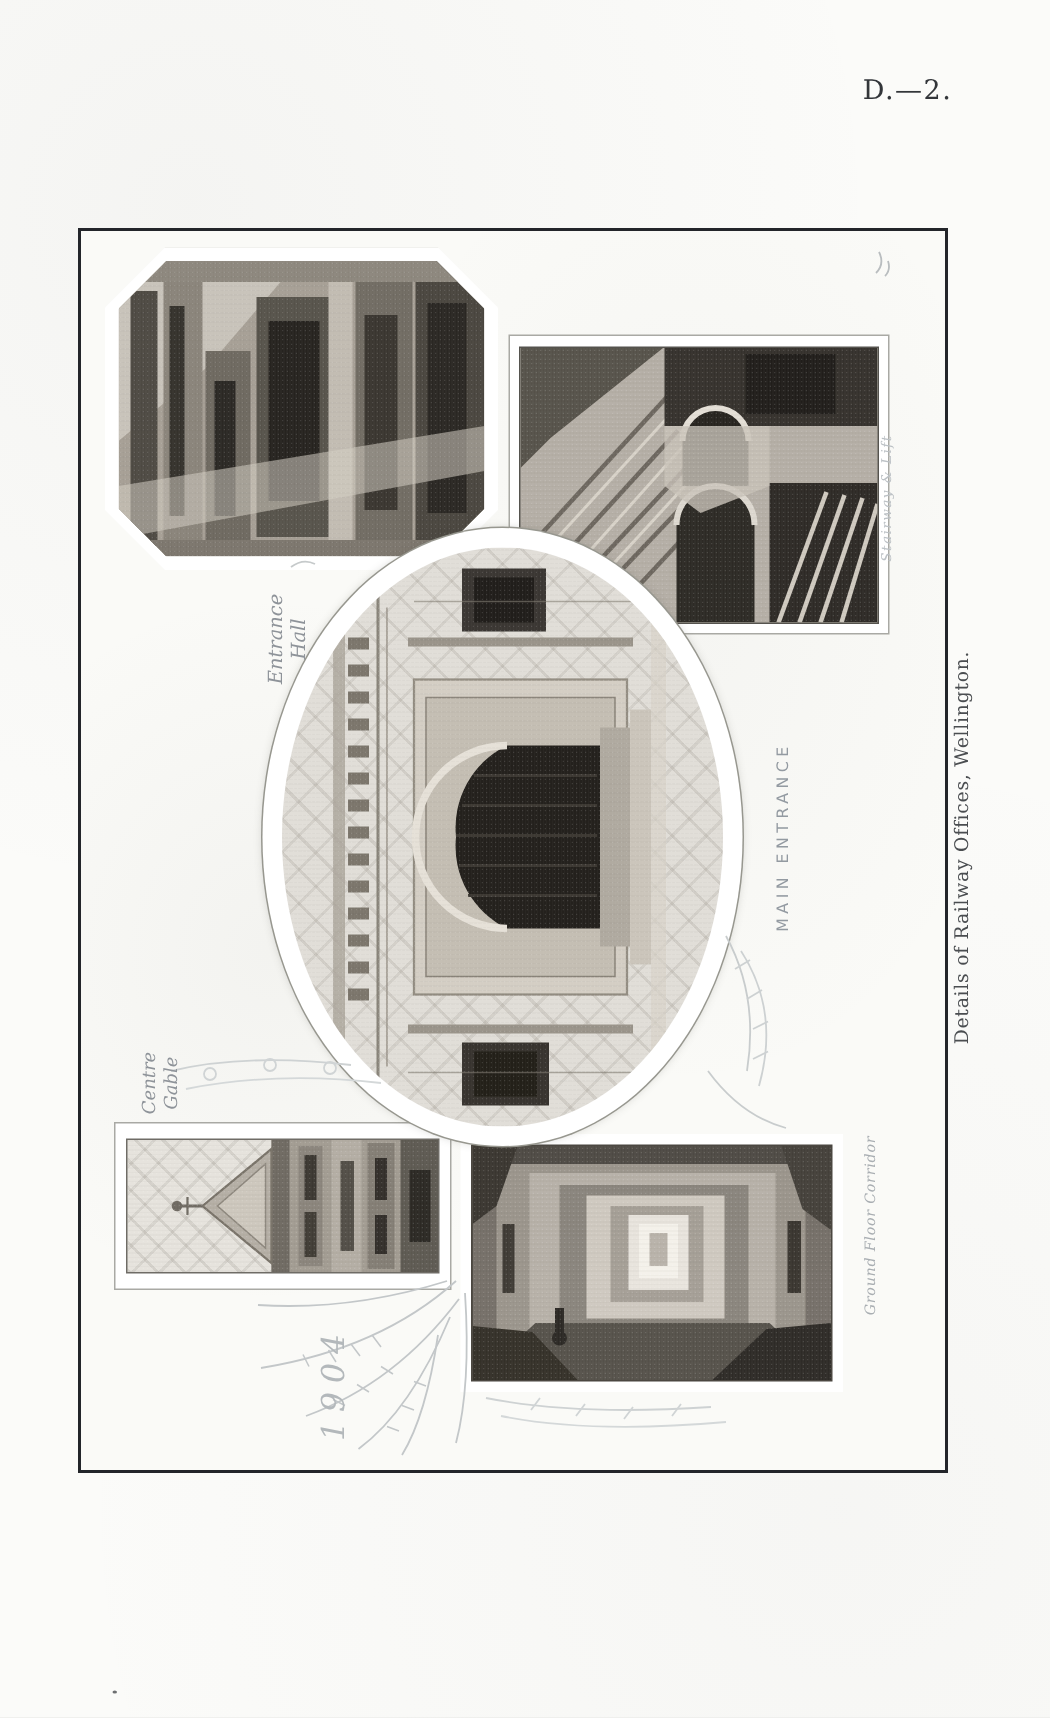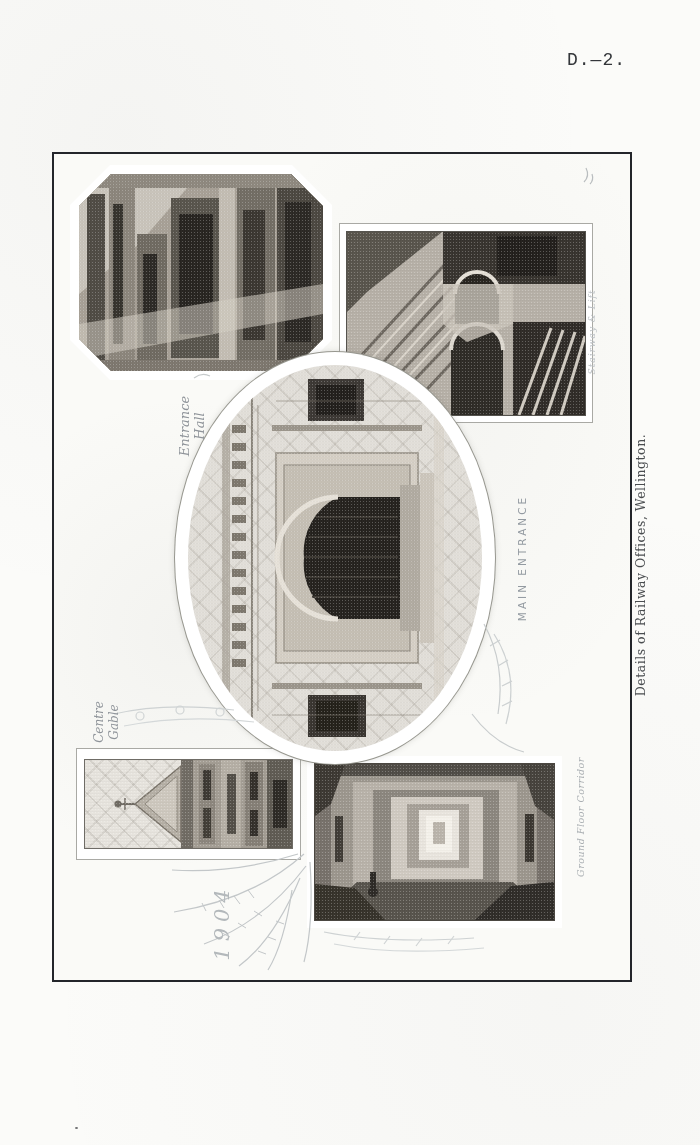--- a/index.html
+++ b/index.html
@@ -6,22 +6,22 @@
   .page{
     position:relative;width:700px;height:1145px;margin:0 auto;
     background:
       radial-gradient(circle at 18% 12%, rgba(120,120,115,.05), transparent 40%),
       radial-gradient(circle at 80% 88%, rgba(120,120,115,.04), transparent 45%),
       #fbfbf9;
     overflow:hidden;
     font-family:"DejaVu Serif", serif;
   }
   .plate-number{
-    position:absolute;left:536px;top:50px;width:90px;text-align:right;
-    font-size:18px;color:#33363a;letter-spacing:1px;font-family:Liberation Mono, monospace;
+    position:absolute;left:560px;top:50px;width:90px;text-align:center;
+    font-size:18px;color:#33363a;letter-spacing:1px;
   }
   .plate{
     position:absolute;left:52px;top:152px;width:576px;height:826px;
     border:2px solid #23252a;
     background:
       radial-gradient(ellipse at 22% 58%, rgba(150,150,145,.07), transparent 35%),
       radial-gradient(ellipse at 70% 30%, rgba(150,150,145,.05), transparent 40%),
       #fafaf7;
   }
   .side-caption{

